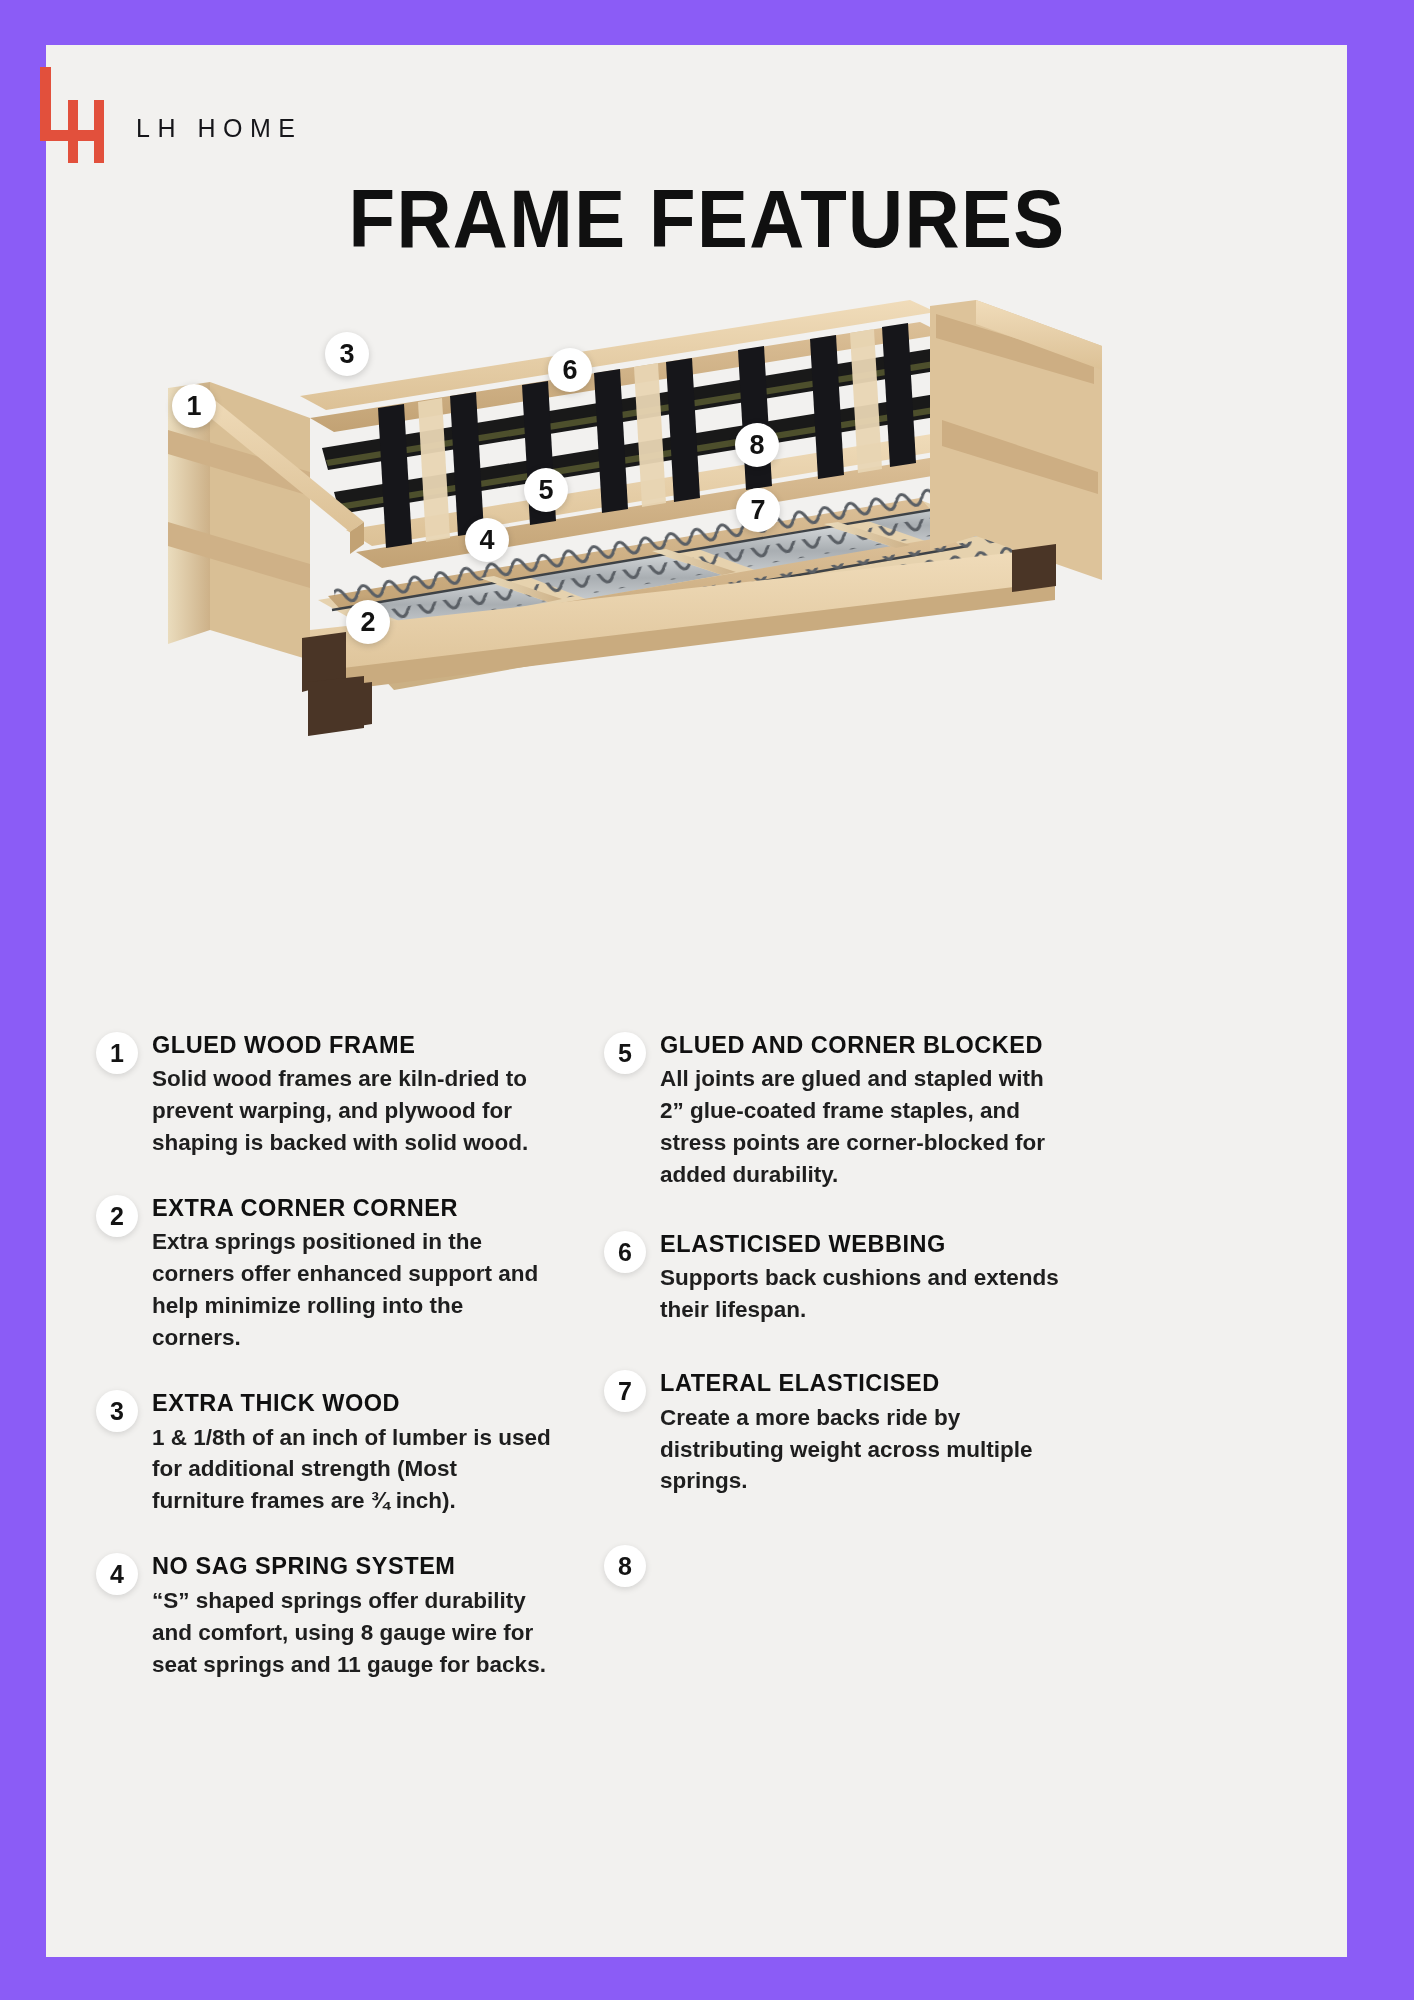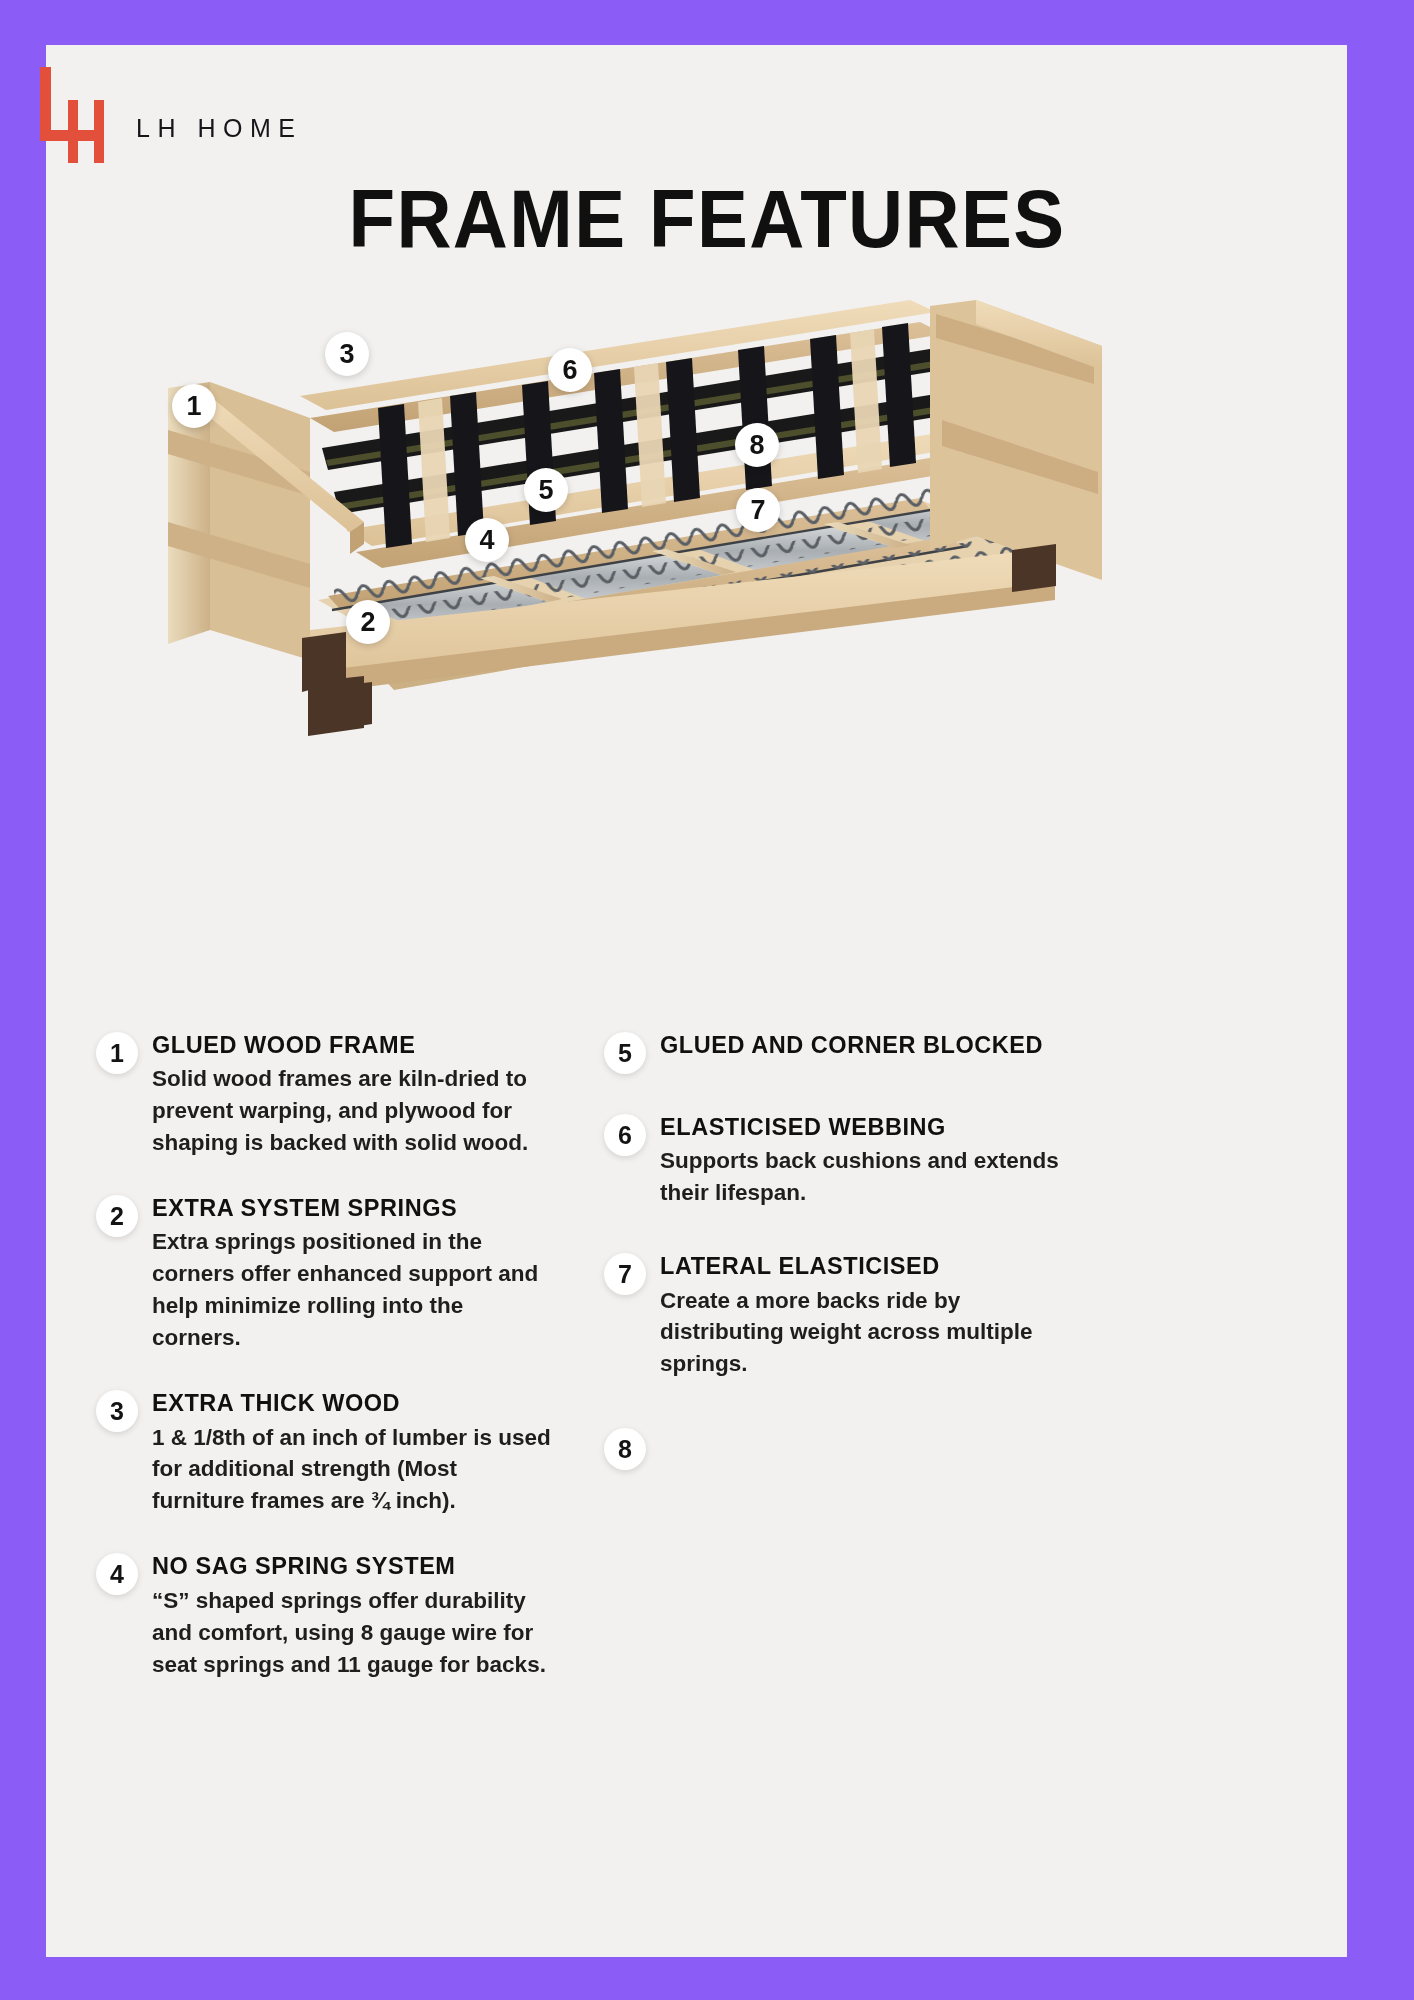--- a/index.html
+++ b/index.html
@@ -315,21 +315,21 @@
         <div class="badge">1</div>
         <div class="ftext">
           <div class="fhead">GLUED WOOD FRAME</div>
           <div class="fbody">Solid wood frames are kiln-dried to prevent warping, and plywood for shaping is backed with solid wood.</div>
         </div>
       </div>
 
       <div class="feature">
         <div class="badge">2</div>
         <div class="ftext">
-          <div class="fhead">EXTRA SYSTEM SPRINGS</div>
+          <div class="fhead">EXTRA CORNER CORNER</div>
           <div class="fbody">Extra springs positioned in the corners offer enhanced support and help minimize rolling into the corners.</div>
         </div>
       </div>
 
       <div class="feature">
         <div class="badge">3</div>
         <div class="ftext">
           <div class="fhead">EXTRA THICK WOOD</div>
           <div class="fbody">1 &amp; 1/8th of an inch of lumber is used for additional strength (Most furniture frames are ¾ inch).</div>
         </div>
@@ -344,20 +344,21 @@
       </div>
 
     </div>
 
     <div class="col col-right">
 
       <div class="feature">
         <div class="badge">5</div>
         <div class="ftext">
           <div class="fhead">GLUED AND CORNER BLOCKED</div>
+          <div class="fbody">All joints are glued and stapled with 2” glue-coated frame staples, and stress points are corner-blocked for added durability.</div>
         </div>
       </div>
 
       <div class="feature">
         <div class="badge">6</div>
         <div class="ftext">
           <div class="fhead">ELASTICISED WEBBING</div>
           <div class="fbody">Supports back cushions and extends their lifespan.</div>
         </div>
       </div>

